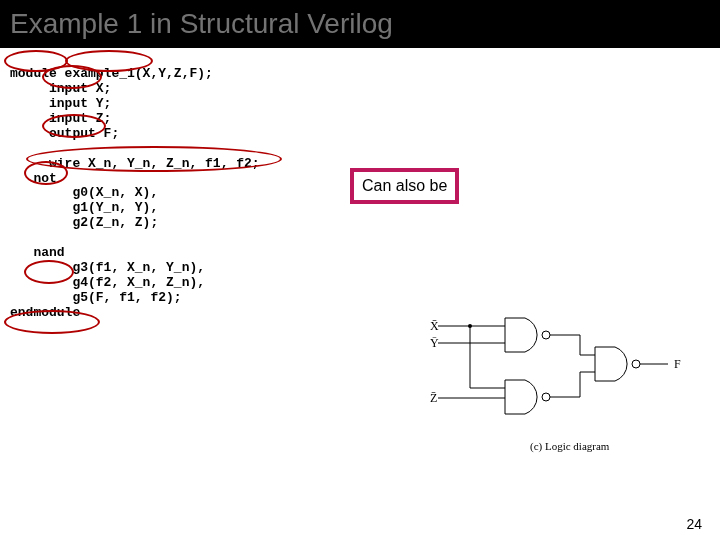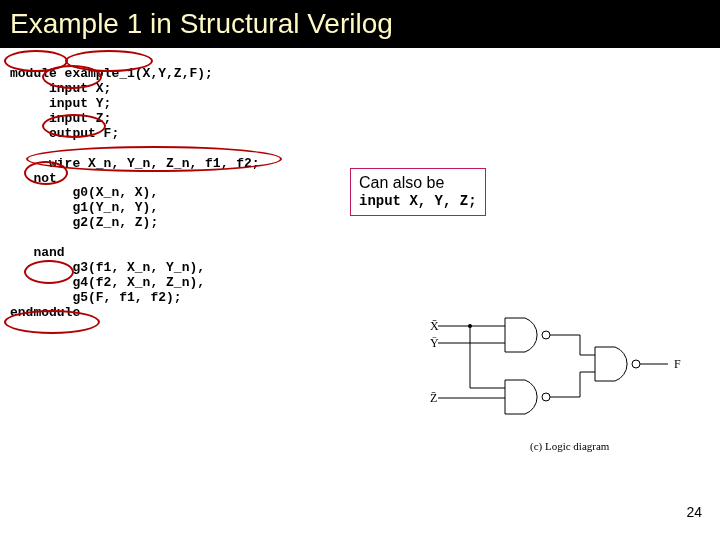--- a/index.html
+++ b/index.html
@@ -7,62 +7,62 @@
     padding: 0;
     width: 720px;
     height: 540px;
     background: #fff;
     font-family: Arial, sans-serif;
     position: relative;
     overflow: hidden;
   }
   .titlebar {
     background: #000;
-    color: #fef9c3;
+    color: #737373;
     height: 48px;
     padding-left: 10px;
     font-size: 28px;
     display: flex;
     align-items: center;
   }
   .code-area {
     position: absolute;
     left: 10px;
     top: 52px;
     font-family: "Courier New", monospace;
     font-size: 13px;
     font-weight: bold;
     line-height: 1.15;
     white-space: pre;
   }
   .note-box {
     position: absolute;
     left: 350px;
     top: 168px;
-    border: 1px solid #be185d;
+    border: 4px solid #be185d;
     padding: 4px 8px;
     font-size: 16px;
     line-height: 1.25;
   }
   .note-box .mono {
     font-family: "Courier New", monospace;
     font-weight: bold;
     font-size: 14px;
   }
   .diagram {
     position: absolute;
     left: 410px;
     top: 310px;
     width: 290px;
     height: 160px;
   }
   .pagenum {
     position: absolute;
     right: 18px;
-    bottom: 20px;
+    bottom: 8px;
     font-size: 14px;
   }
   .ellipse {
     position: absolute;
     border: 2px solid #b00000;
     border-radius: 50%;
     pointer-events: none;
   }
 </style>
 </head>
@@ -96,21 +96,20 @@
 <div class="ellipse" style="left:65px; top:50px; width:84px; height:18px;"></div>
 <div class="ellipse" style="left:42px; top:65px; width:56px; height:20px;"></div>
 <div class="ellipse" style="left:42px; top:114px; width:60px; height:20px;"></div>
 <div class="ellipse" style="left:26px; top:146px; width:252px; height:22px;"></div>
 <div class="ellipse" style="left:24px; top:161px; width:40px; height:20px;"></div>
 <div class="ellipse" style="left:24px; top:260px; width:46px; height:20px;"></div>
 <div class="ellipse" style="left:4px; top:310px; width:92px; height:20px;"></div>
 
 <div class="note-box">
   <div>Can also be</div>
-  <div class="mono">  input X, Y, Z;</div>
 </div>
 
 <svg class="diagram" viewBox="0 0 290 160">
 
   <text x="20" y="20" font-size="12" font-family="serif">X̄</text>
   <text x="20" y="37" font-size="12" font-family="serif">Ȳ</text>
   <text x="20" y="92" font-size="12" font-family="serif">Z̄</text>
 
   <line x1="28" y1="16" x2="95" y2="16" stroke="#000"></line>
   <line x1="28" y1="33" x2="95" y2="33" stroke="#000"></line>

